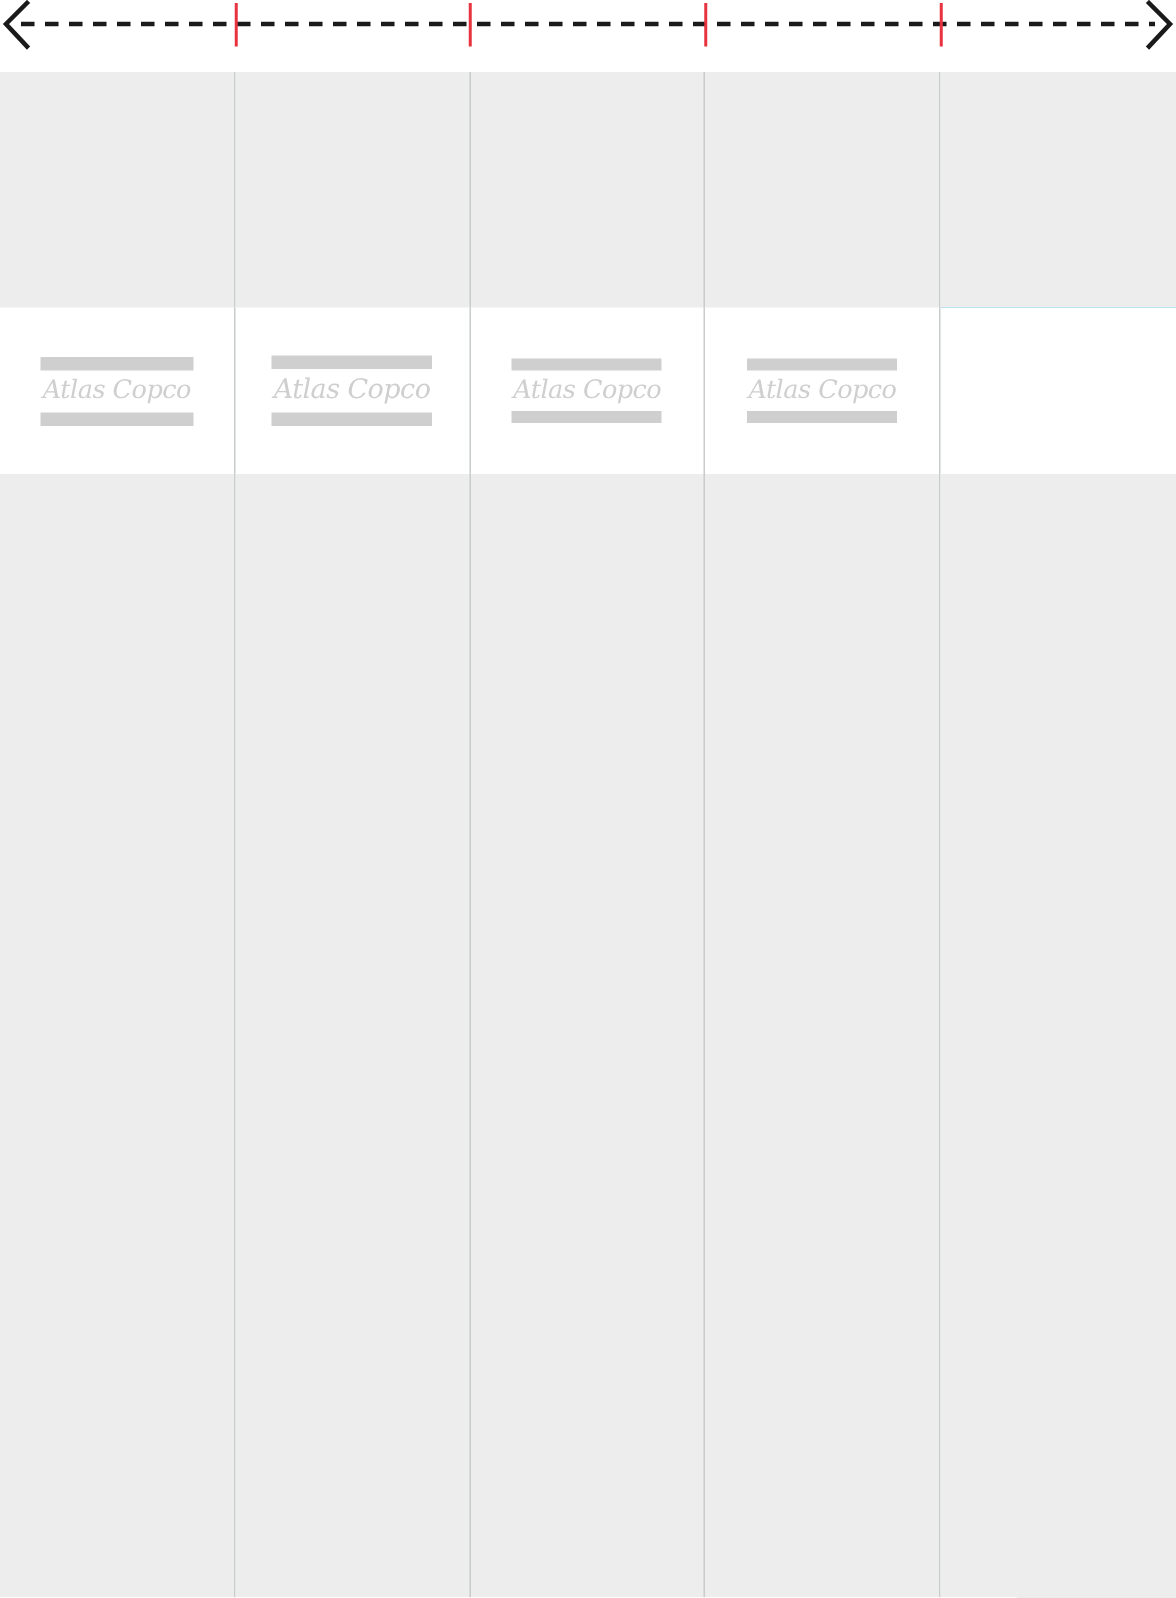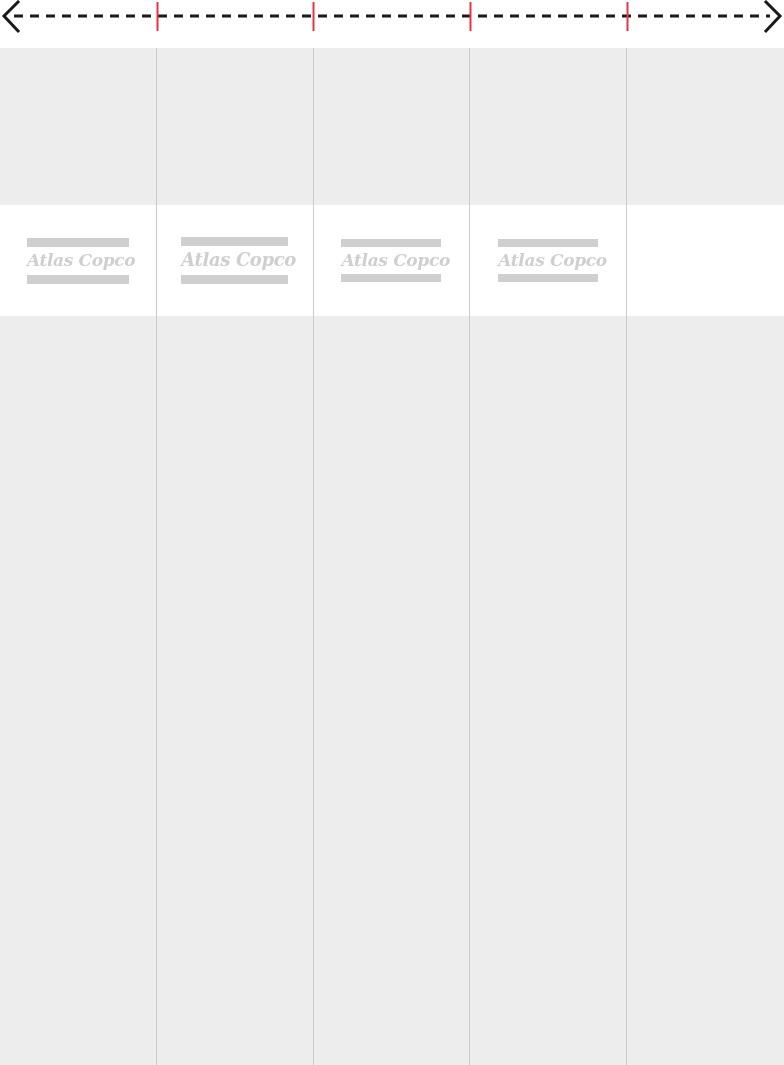--- a/index.html
+++ b/index.html
@@ -89,25 +89,26 @@
     flex-direction: column;
     align-items: stretch;
     justify-content: center;
   }
   .logo .bar {
     width: 100%;
     background: #cfcfcf;
   }
   .logo .wordmark {
     font-family: "DejaVu Serif", "Liberation Serif", serif;
-    font-weight: 700;
+    font-weight: 400;
     font-style: italic;
     color: #cfcfcf;
     letter-spacing: -0.02em;
     white-space: nowrap;
+    text-align: center;
     line-height: 1;
   }
 
   
   .logo.s1 { width: 102px; }
   .logo.s1 .bar      { height: 9px; }
   .logo.s1 .wordmark { font-size: 17px; padding: 5px 0 6px 0; }
 
   .logo.s2 { width: 107px; }
   .logo.s2 .bar      { height: 9px; }

